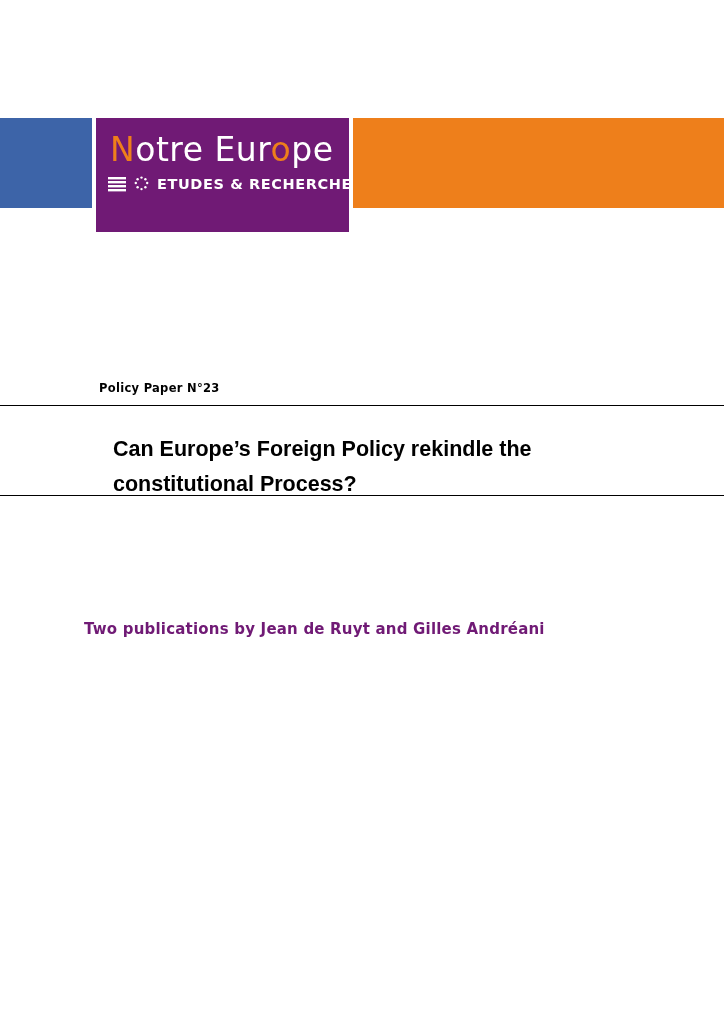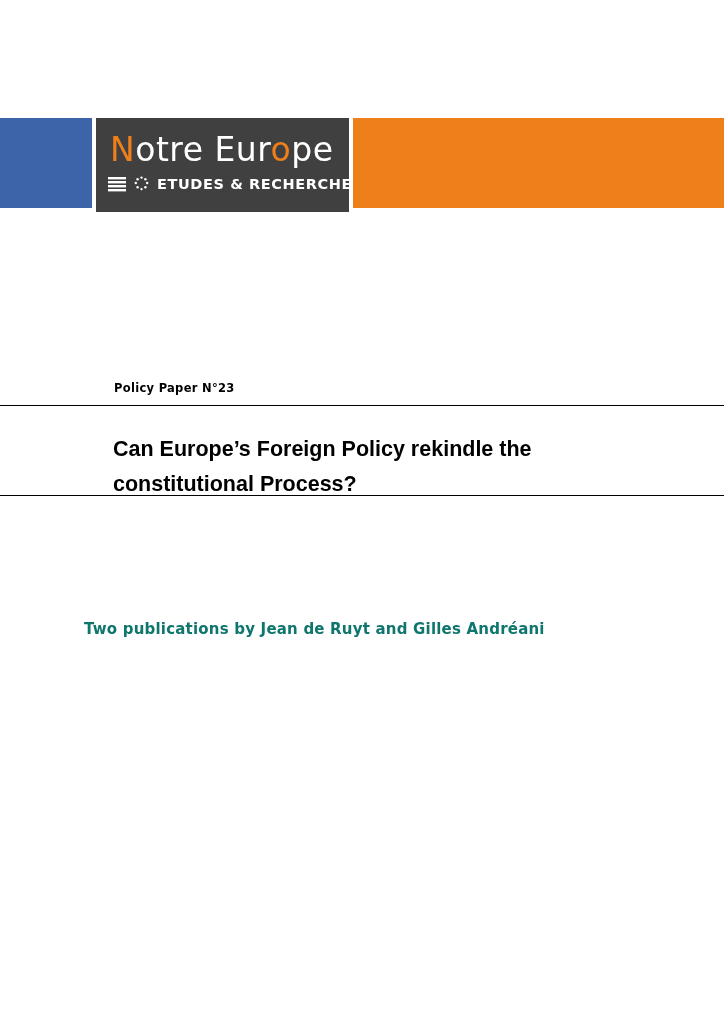--- a/index.html
+++ b/index.html
@@ -30,22 +30,22 @@
     top: 0;
     width: 92px;
     height: 90px;
     background: #3d64a8;
   }
   .banner-logo {
     position: absolute;
     left: 96px;
     top: 0;
     width: 253px;
-    height: 94px;
-    background: #404040;
+    height: 114px;
+    background: #701a75;
   }
   .banner-right {
     position: absolute;
     left: 353px;
     top: 0;
     width: 371px;
     height: 90px;
     background: #ee7f1b;
   }
 
@@ -92,21 +92,21 @@
 
   
   .doc-block {
     position: absolute;
     left: 0;
     top: 372px;
     width: 724px;
   }
   .paper-number {
     position: absolute;
-    left: 114px;
+    left: 99px;
     top: 9px;
     font-family: "DejaVu Sans", sans-serif;
     font-size: 11.5px;
     font-weight: 700;
     letter-spacing: 0.3px;
     color: #000;
   }
   .rule {
     position: absolute;
     left: 0;
@@ -130,21 +130,21 @@
   }
 
   .authors {
     position: absolute;
     left: 84px;
     top: 620px;
     font-family: "DejaVu Sans", sans-serif;
     font-size: 15px;
     font-weight: 700;
     letter-spacing: 0.2px;
-    color: #0f766e;
+    color: #701a75;
   }
 </style>
 </head>
 <body>
 
 <div class="banner">
 
   <div class="banner-left"></div>
 
   <div class="banner-logo">

